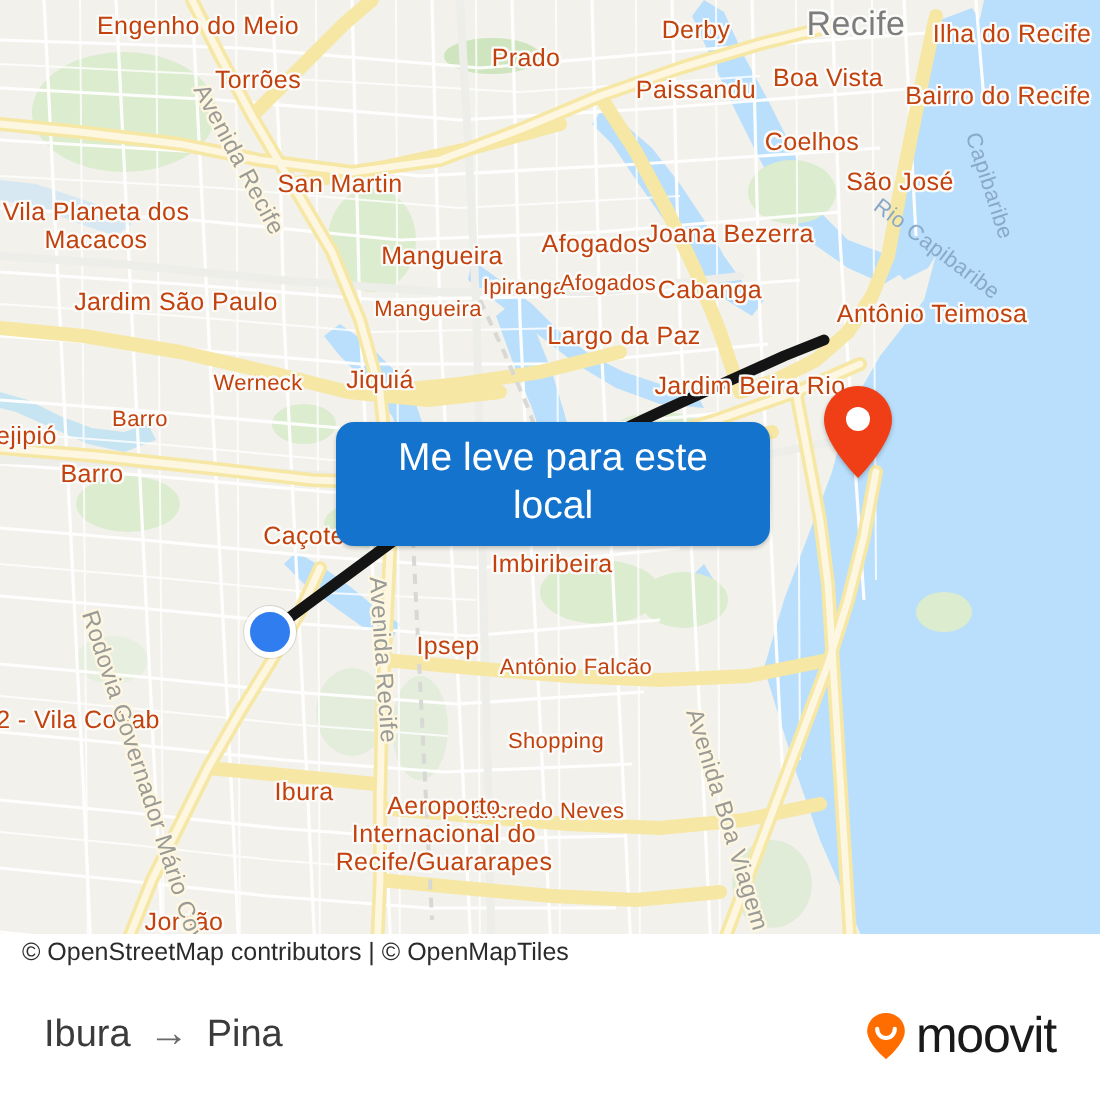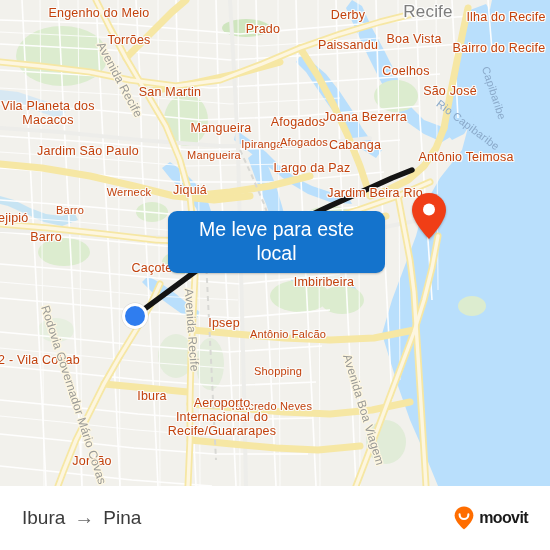--- a/index.html
+++ b/index.html
@@ -114,21 +114,21 @@
     font-size:19px;color:#3b3b3b;
   }
   #route-summary .arrow{
     color:#6a6a6a;font-size:20px;line-height:1;
     display:inline-block;transform:translateY(-1px);
   }
   #moovit-logo{
     display:flex;align-items:center;gap:2px;
   }
   #moovit-logo .wordmark{
-    font-size:16px;font-weight:bold;color:#1a1a1a;
+    font-size:25px;font-weight:normal;color:#1a1a1a;
     letter-spacing:-.6px;
   }
 </style>
 </head>
 <body>
 
 <div id="app">
 
   <div id="map">
 
@@ -313,21 +313,21 @@
         <div class="maplabel sz-m" style="left: 466px; top: 157px;">Antônio Teimosa</div>
         <div class="maplabel sz-s" style="left: 214px; top: 155px;">Mangueira</div>
         <div class="maplabel sz-m" style="left: 312px; top: 168px;">Largo da Paz</div>
         <div class="maplabel sz-s" style="left: 129px; top: 192px;">Werneck</div>
         <div class="maplabel sz-m" style="left: 190px; top: 190px;">Jiquiá</div>
         <div class="maplabel sz-m" style="left: 375px; top: 193px;">Jardim Beira Rio</div>
         <div class="maplabel sz-m" style="left: 10px; top: 218px;">Tejipió</div>
         <div class="maplabel sz-s" style="left: 70px; top: 210px;">Barro</div>
         <div class="maplabel sz-m" style="left: 46px; top: 237px;">Barro</div>
         <div class="maplabel sz-m" style="left: 152px; top: 268px;">Caçote</div>
-        <div class="maplabel sz-m" style="left: 276px; top: 282px; margin-left: 48px;">Imbiribeira</div>
+        <div class="maplabel sz-m" style="left: 276px; top: 282px;">Imbiribeira</div>
         <div class="maplabel sz-m" style="left: 224px; top: 323px;">Ipsep</div>
         <div class="maplabel sz-s" style="left: 288px; top: 334px;">Antônio Falcão</div>
         <div class="maplabel sz-m" style="left: 24px; top: 360px;">UR-02 - Vila Cohab</div>
         <div class="maplabel sz-s" style="left: 278px; top: 371px;">Shopping</div>
         <div class="maplabel sz-m" style="left: 152px; top: 396px;">Ibura</div>
         <div class="maplabel sz-s" style="left: 271px; top: 406px;">Tancredo Neves</div>
         <div class="maplabel sz-m" style="left: 222px; top: 417px; max-width: 120px; white-space: normal;">Aeroporto Internacional do Recife/Guararapes</div>
         <div class="maplabel sz-m" style="left: 92px; top: 461px;">Jordão</div>
         <div class="maplabel road" style="left: 119px; top: 80px; transform: translate(-50%, -50%) rotate(62deg);">Avenida Recife</div>
         <div class="maplabel road" style="left: 191px; top: 330px; transform: translate(-50%, -50%) rotate(86deg);">Avenida Recife</div>
@@ -343,20 +343,21 @@
       <svg width="34" height="46" viewBox="0 0 34 46">
         <path d="M17,0 C7.6,0 0,7.6 0,17 C0,29 17,46 17,46 C17,46 34,29 34,17 C34,7.6 26.4,0 17,0 Z" fill="#f03e16"></path>
         <circle cx="17" cy="16.5" r="6" fill="#ffffff"></circle>
       </svg>
     </div>
 
     <div id="callout" style="background: rgb(20, 115, 204);">
       <span>Me leve para este local</span>
     </div>
 
+    <div id="attribution">© OpenStreetMap contributors | © OpenMapTiles</div>
   </div>
 
   <div id="footer">
     <div id="route-summary">
       <span>Ibura</span>
       <span class="arrow">→</span>
       <span>Pina</span>
     </div>
     <div id="moovit-logo">
       <svg width="26" height="26" viewBox="0 0 26 26">

